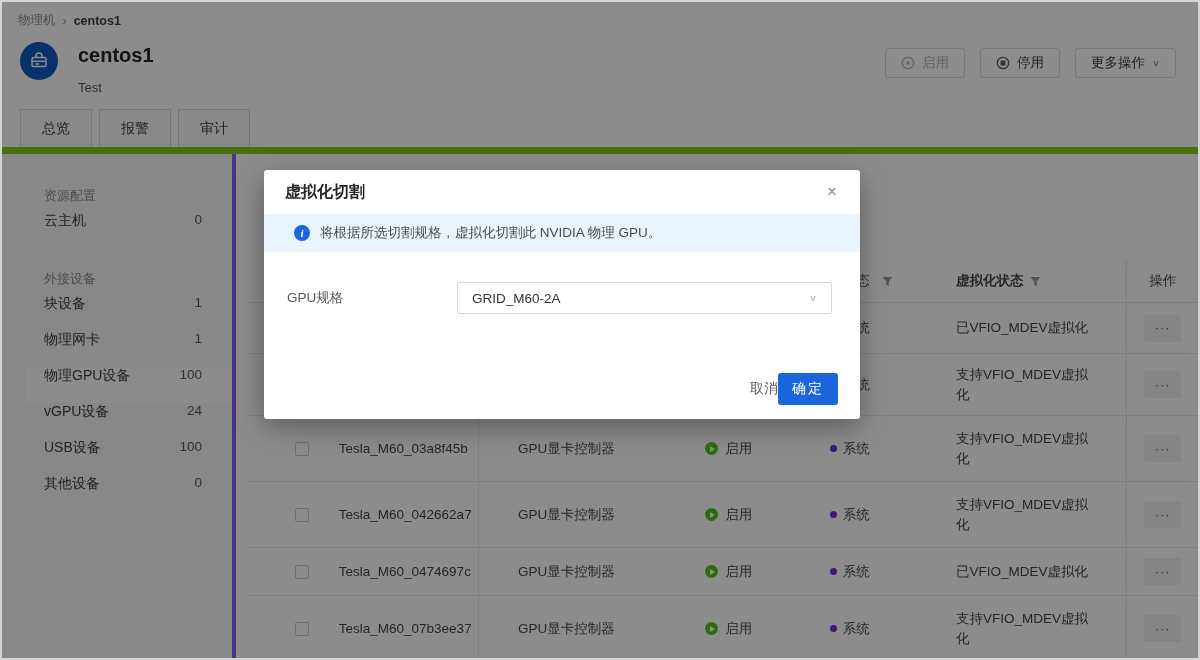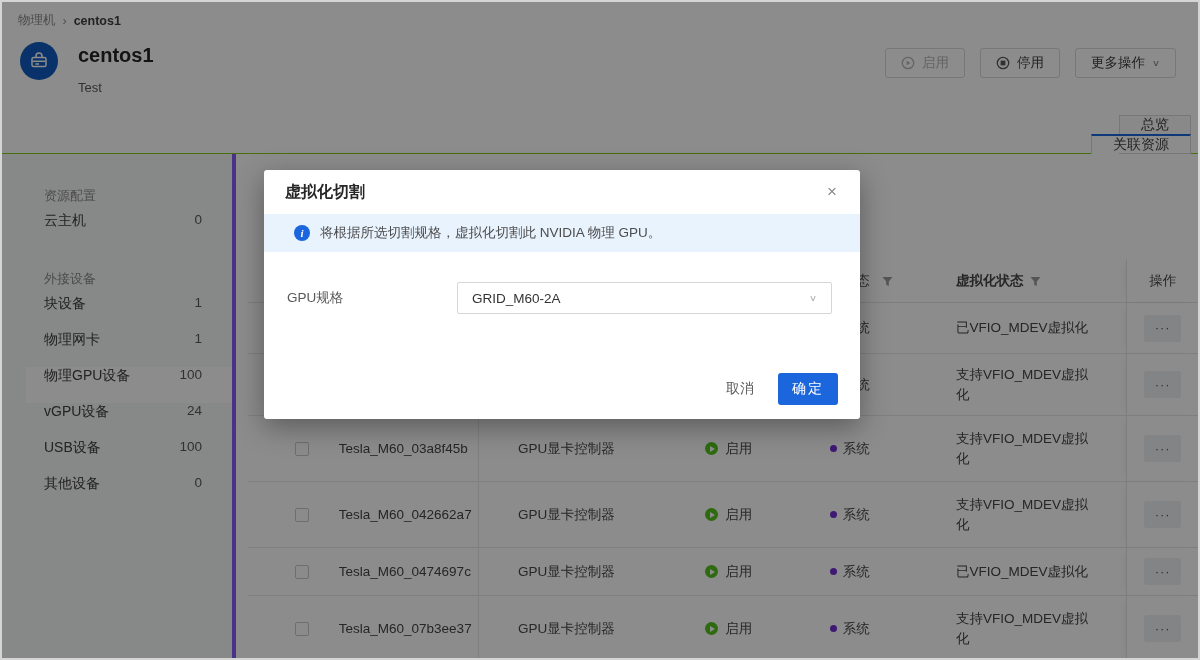--- a/index.html
+++ b/index.html
@@ -17,22 +17,22 @@
   .hero-title { position:absolute; left:76px; top:42px; font-size:20px; font-weight:700; color:#262626; }
   .hero-sub   { position:absolute; left:76px; top:78px; font-size:13px; color:#595959; }
   .top-actions { position:absolute; right:22px; top:46px; display:flex; gap:15px; }
   .btn { height:30px; padding:0 15px; background:#fff; border:1px solid #d9d9d9; border-radius:3px;
          font-size:13.5px; color:#404040; display:inline-flex; align-items:center; gap:7px; cursor:pointer; }
   .btn.disabled { color:#b5b5b5; }
   .btn svg { display:block; }
   .chev { font-size:11px; color:#8c8c8c; transform:scaleY(.8); }
 
   
-  .tabs { position:absolute; left:0; top:113px; right:0; height:39px; border-bottom:1px solid #84cc16;
-          display:flex; padding-left:18px; align-items:flex-end;flex-direction:column; }
+  .tabs { position:absolute; left:0; top:113px; right:0; height:39px; border-bottom:7px solid #84cc16;
+          display:flex; padding-left:18px; align-items:flex-end; }
   .tab { height:38px; background:#fafafa; border:1px solid #d9d9d9; border-bottom:none;
          padding:0 21px; display:flex; align-items:center; font-size:14px; color:#404040;
          margin-right:7px; cursor:pointer; }
   .tab.active { background:#fff; border-top:2px solid #1c66dd; margin-bottom:-1px; height:40px; }
 
   
   .bodyarea { position:absolute; top:152px; left:0; right:0; bottom:0; }
   .sidebar { position:absolute; left:0; top:0; bottom:0; width:234px; background:#f6f7f8;
              border-right:4px solid #8b5cf6; padding-top:26px;padding-left:24px; }
   .side-sec.gap { margin-top:15px; }
@@ -79,21 +79,21 @@
             gap:10px; font-size:13.5px; color:#4d4d4d; }
   .info-ic { width:16px; height:16px; border-radius:50%; background:#1c66dd; color:#fff; flex:none;
              display:flex; align-items:center; justify-content:center; font-size:11px; font-weight:700;
              font-family:"Liberation Serif",serif; font-style:italic; }
   .m-body { display:flex; align-items:center; padding:30px 28px 0 23px; }
   .m-label { width:170px; font-size:13.5px; color:#595959; }
   .m-select { width:375px; height:32px; border:1px solid #d6d6d6; border-radius:2px; background:#fff;
               display:flex; align-items:center; justify-content:space-between; padding:0 14px;
               font-size:13.5px; color:#333; cursor:pointer; }
   .m-select .chev { color:#b3b3b3; }
-  .m-foot { position:absolute; right:22px; bottom:14px; display:flex; align-items:center; gap:24px; }
+  .m-foot { position:absolute; right:22px; bottom:14px; display:flex; align-items:center; }
   .cancel-btn { border:none; background:none; font-size:14px; color:#595959; cursor:pointer; }
   .ok-btn { width:60px; height:32px; border:none; background:#1c66dd; color:#fff; border-radius:3px;
             font-size:14px; letter-spacing:2px; cursor:pointer; }
 </style>
 </head>
 <body>
 
 <div class="frame">
 
   <div class="topbar">
@@ -129,21 +129,20 @@
       </button>
       <button class="btn">
         <span>更多操作</span>
         <span class="chev">∨</span>
       </button>
     </div>
   </div>
 
   <div class="tabs">
     <div class="tab">总览</div>
-    <div class="tab active">关联资源</div>
     <div class="tab">报警</div>
     <div class="tab">审计</div>
   </div>
 
   <div class="bodyarea">
     <aside class="sidebar">
       <div class="side-sec">
         <div class="side-title">资源配置</div>
         <div class="side-item">
           <span>云主机</span>

